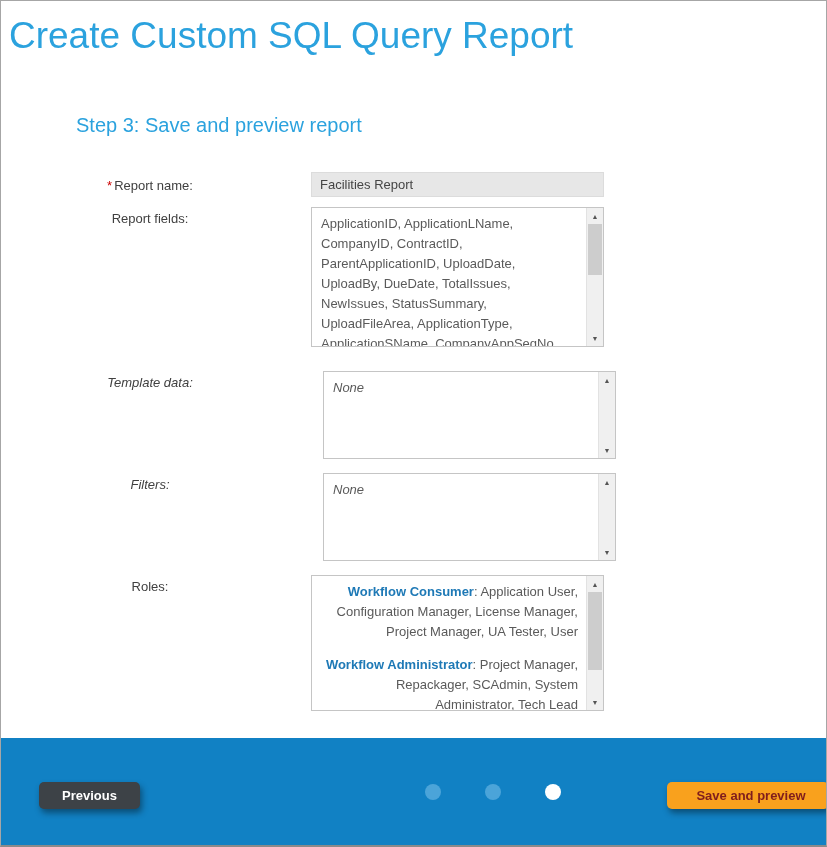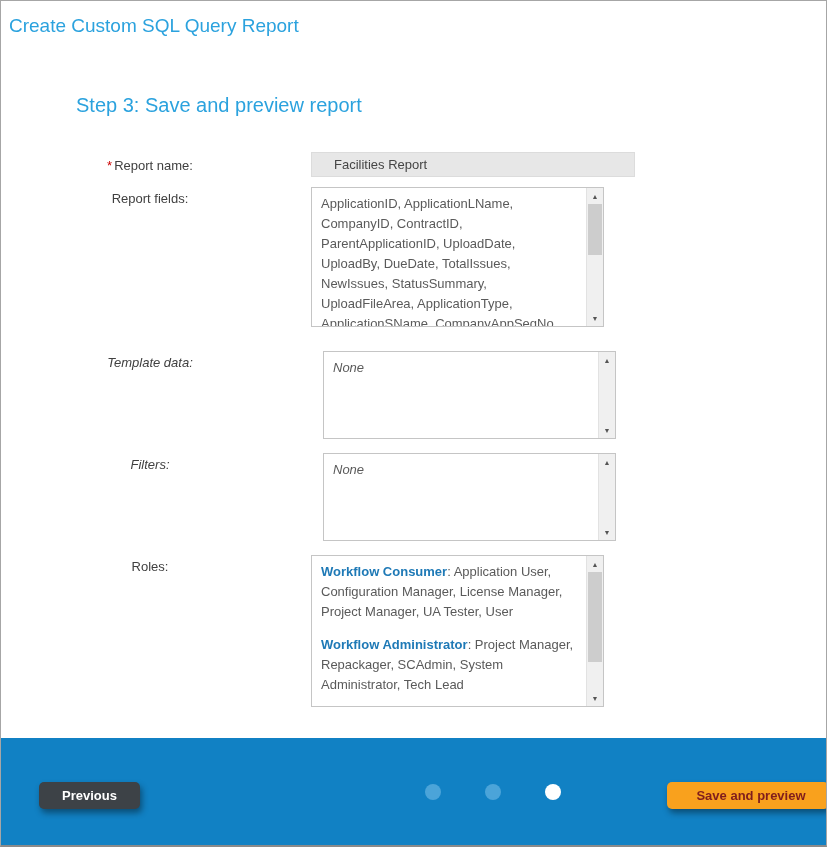--- a/index.html
+++ b/index.html
@@ -1,28 +1,28 @@
 <!DOCTYPE html>
 <html><head>
 <meta charset="utf-8">
 <style>
   html,body{margin:0;padding:0;}
   body{font-family:"Liberation Sans",sans-serif;background:#ffffff;}
   .page{position:relative;width:827px;height:847px;background:#fff;border:1px solid #a6a6a6;border-bottom:2px solid #8a8a8a;overflow:hidden;box-sizing:border-box;}
-  .page-title{color:#2ba2de;font-size:19px;font-weight:300;margin:14px 0 0 8px;}
+  .page-title{color:#2ba2de;font-size:37px;font-weight:300;margin:14px 0 0 8px;}
   .step-heading{color:#2ba2de;font-size:20px;font-weight:400;margin:57px 0 35px 75px;}
   .form-row{display:flex;margin-bottom:24px;}
   .form-row.tight{margin-bottom:10px;}
   .form-row.mid{margin-bottom:14px;font-style:italic;}
   .label-cell{width:310px;text-align:center;padding-right:12px;padding-top:4px;font-size:13px;color:#404040;flex:none;box-sizing:border-box;}
   .label-cell.center{padding-top:6px;}
   .required{color:#cc0000;margin-right:2px;}
-  .text-input{width:324px;height:25px;background:#e7e7e7;border:1px solid #dcdcdc;font-size:13px;color:#454545;padding:0 22px;font-family:inherit;outline:none;box-sizing:border-box;}
+  .text-input{width:293px;height:25px;background:#e7e7e7;border:1px solid #dcdcdc;font-size:13px;color:#454545;padding:0 8px;font-family:inherit;outline:none;box-sizing:border-box;}
   .scrollbox{position:relative;width:293px;border:1px solid #c5c5c5;background:#fff;overflow:hidden;box-sizing:border-box;}
-  .h140{height:140px;} .h88{height:88px;margin-left:12px;} .h136{height:152px;}
+  .h140{height:140px;} .h88{height:88px;margin-left:12px;} .h136{height:136px;text-align:right;}
   .scroll-content{padding:6px 8px 6px 9px;margin-right:17px;font-size:13px;line-height:20px;color:#5a5a5a;}
   .scrollbar{position:absolute;top:0;right:0;bottom:0;width:17px;background:#f0f0f0;display:flex;flex-direction:column;border-left:1px solid #e2e2e2;box-sizing:border-box;}
   .scroll-arrow{height:16px;flex:none;display:flex;align-items:center;justify-content:center;font-size:7px;color:#555;cursor:pointer;}
   .scroll-track{flex:1;position:relative;}
   .scroll-thumb{position:absolute;left:1px;right:1px;background:#cdcdcd;}
   .thumb-fields{top:0;height:48%;}
   .thumb-roles{top:0;height:76%;}
   .role-group{margin:0 0 13px 0;}
   .role-name{color:#1e79b6;font-weight:bold;}
   .footer{position:absolute;left:0;right:0;bottom:0;height:107px;background:#1181c4;}

